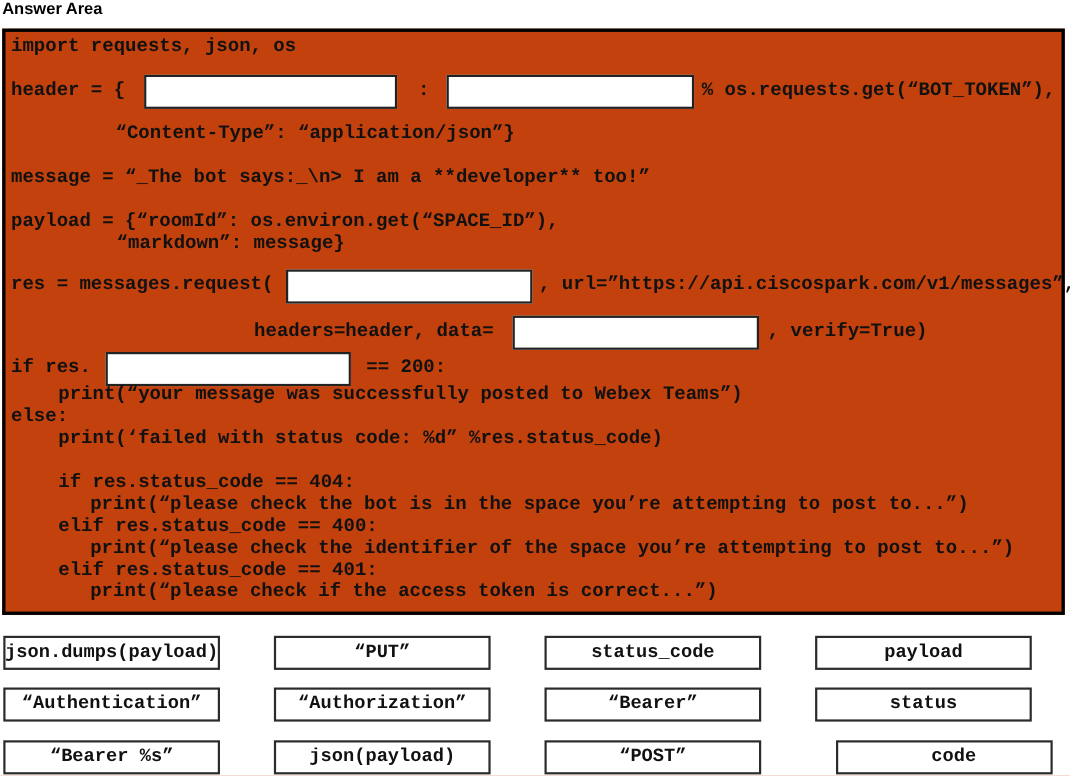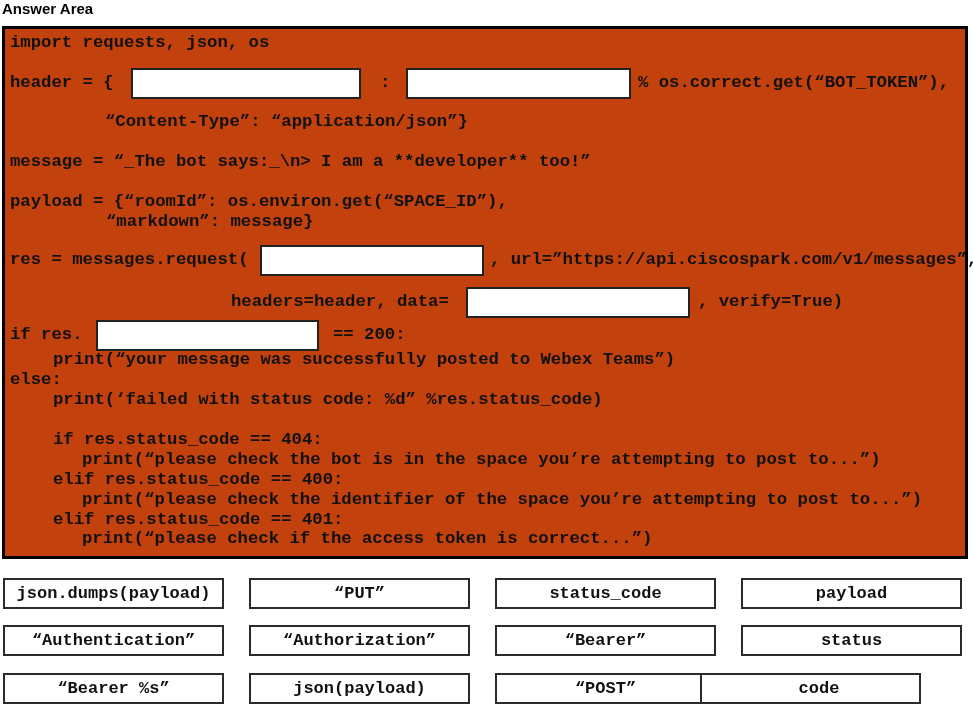--- a/index.html
+++ b/index.html
@@ -5,41 +5,41 @@
   html,body{margin:0;padding:0;background:#ffffff;}
   .stage{position:relative;width:973px;height:705px;background:#ffffff;overflow:hidden;
          font-family:"Liberation Sans", sans-serif;}
   .page-title{position:absolute;left:2px;top:0px;font-size:15px;font-weight:bold;color:#000;}
   .code-panel{position:absolute;left:2px;top:26px;width:960px;height:527px;
               border:3px solid #000;background:#c2410c;}
   .code{position:absolute;font-family:"Liberation Mono","DejaVu Sans Mono",monospace;
         font-weight:bold;font-size:17.3px;line-height:20px;height:20px;color:#111;
         white-space:pre;}
   .blank{position:absolute;border:2px solid #222;background:#fff;box-sizing:border-box;}
-  .token{position:absolute;width:221px;height:31px;border:2px solid #2b2b2b;background:#fff;
+  .token{position:absolute;width:197px;height:31px;border:2px solid #2b2b2b;background:#fff;
          box-sizing:border-box;display:flex;align-items:center;justify-content:center;
          font-family:"Liberation Mono","DejaVu Sans Mono",monospace;font-weight:bold;
          font-size:17px;color:#111;white-space:pre;}
 </style>
 </head>
 <body>
 
 <div class="stage">
 
   <div class="page-title">Answer Area</div>
 
   <div class="code-panel">
 
     <div class="code" style="left:5px;top:4px;">import requests, json, os</div>
 
     <div class="code" style="left:5px;top:44px;">header = {</div>
     <div class="blank" style="left:126px;top:39px;width:230px;height:31px;"></div>
     <div class="code" style="left:375px;top:44px;">:</div>
     <div class="blank" style="left:401px;top:39px;width:225px;height:31px;"></div>
-    <div class="code" style="left:633px;top:44px;">% os.correct.get(“BOT_TOKEN”),</div>
+    <div class="code" style="left:633px;top:44px;">% os.requests.get(“BOT_TOKEN”),</div>
 
     <div class="code" style="left:100px;top:83px;">“Content-Type”: “application/json”}</div>
 
     <div class="code" style="left:5px;top:123px;">message = “_The bot says:_\n&gt; I am a **developer** too!”</div>
 
     <div class="code" style="left:5px;top:163px;">payload = {“roomId”: os.environ.get(“SPACE_ID”),</div>
     <div class="code" style="left:101px;top:183px;">“markdown”: message}</div>
 
     <div class="code" style="left:5px;top:221px;">res = messages.request(</div>
     <div class="blank" style="left:255px;top:216px;width:224px;height:31px;"></div>
@@ -72,15 +72,15 @@
   <div class="token" style="left:741px;top:578px;">payload</div>
 
   <div class="token" style="left:3px;top:625px;">“Authentication”</div>
   <div class="token" style="left:495px;top:625px;">“Bearer”</div>
   <div class="token" style="left:249px;top:625px;">“Authorization”</div>
   <div class="token" style="left:741px;top:625px;">status</div>
 
   <div class="token" style="left:3px;top:673px;">“Bearer %s”</div>
   <div class="token" style="left:249px;top:673px;">json(payload)</div>
   <div class="token" style="left:495px;top:673px;">“POST”</div>
-  <div class="token" style="left:700px;top:673px;padding-left:17px;">code</div>
+  <div class="token" style="left:760px;top:673px;padding-left:17px;">code</div>
 
 </div>
 
 </body></html>

